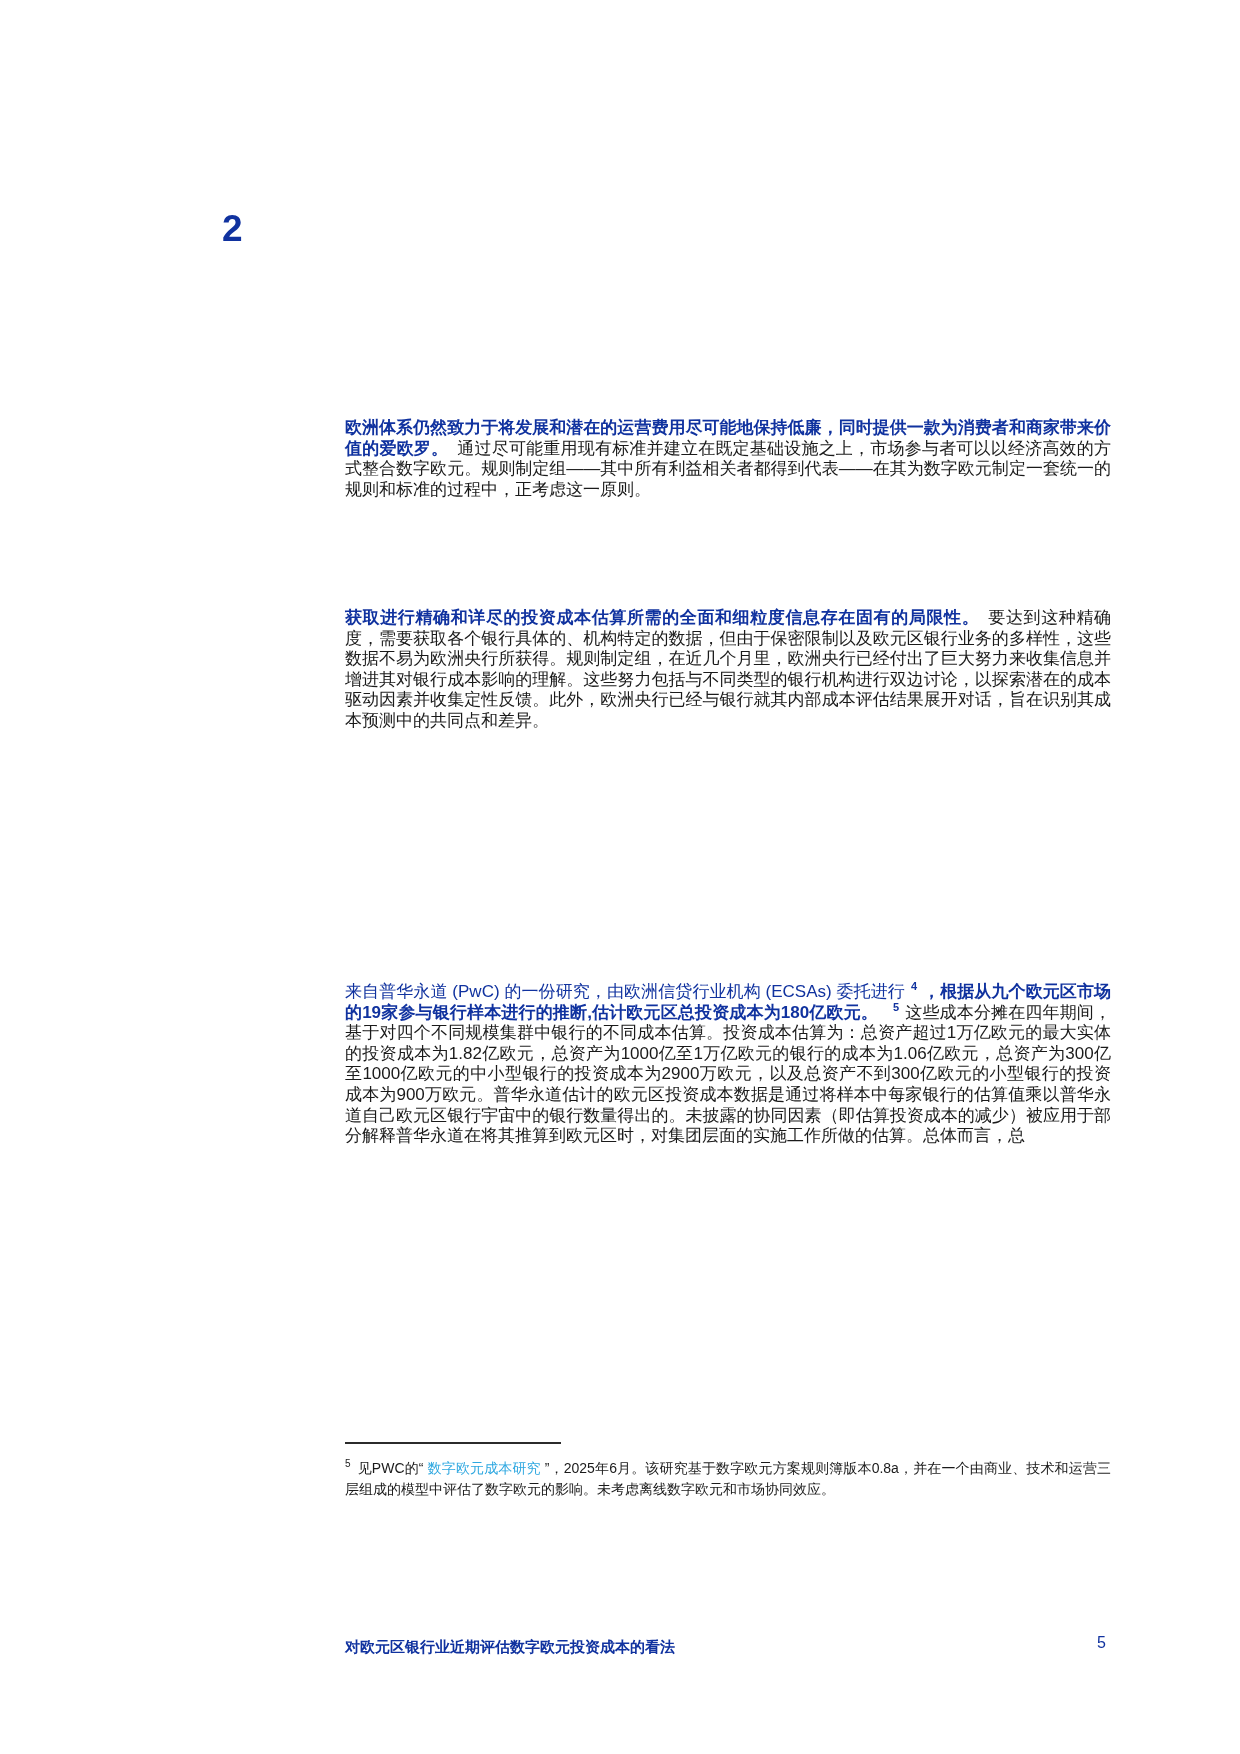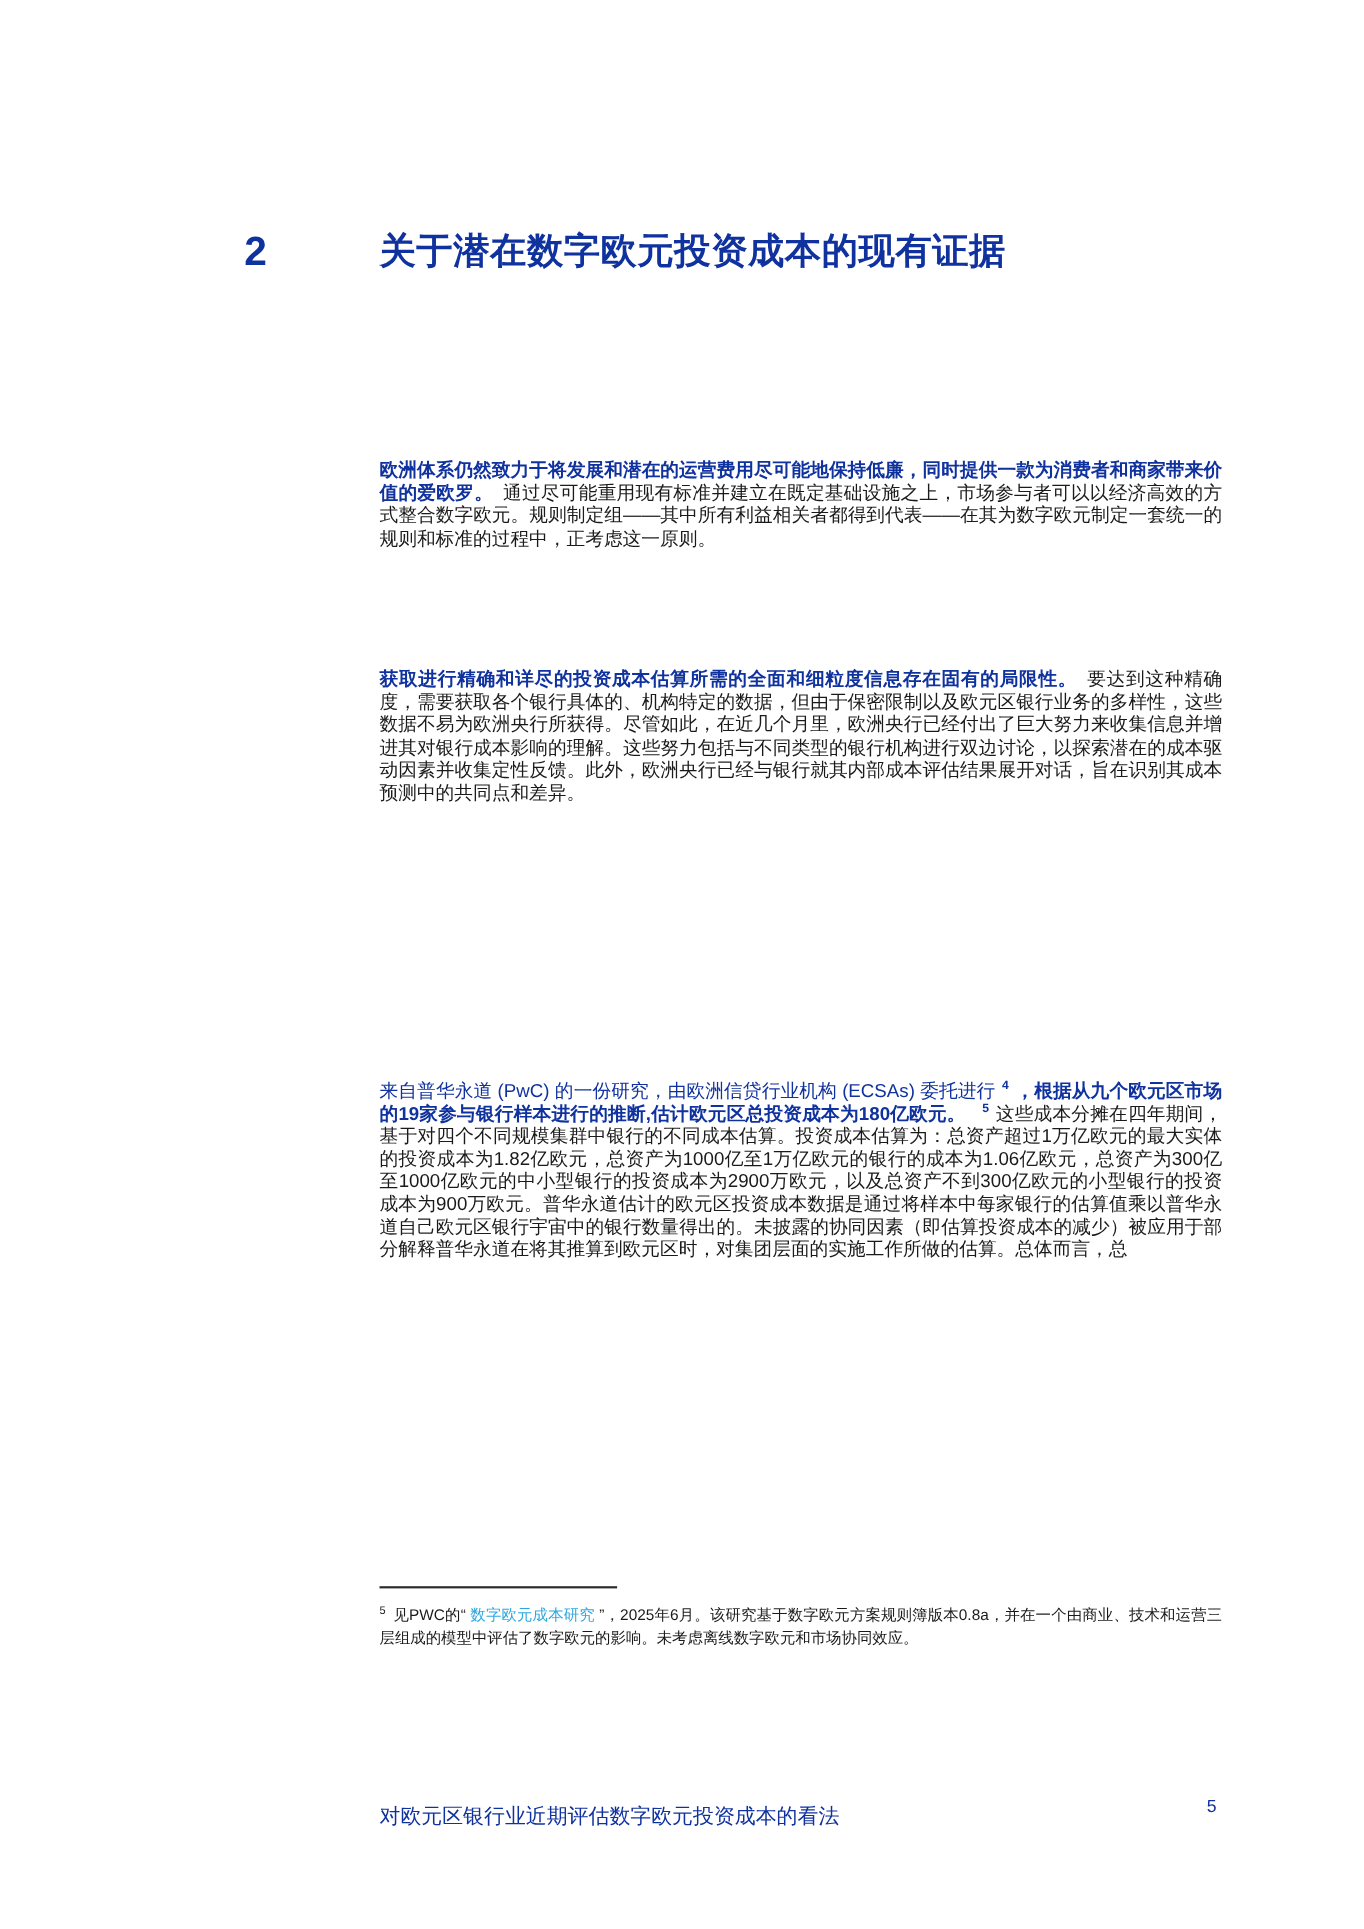--- a/index.html
+++ b/index.html
@@ -62,42 +62,41 @@
   .fn-marker{
     font-size:10px;vertical-align:super;line-height:0;
     margin-right:7px;color:var(--body);
   }
   .fn-link{
     color:var(--link);text-decoration:none;
     margin:0 4px;cursor:pointer;
   }
   .footer-title{
     position:absolute;left:345px;top:1638px;
-    font-size:19px;font-weight:normal;color:var(--accent);
+    font-size:15px;font-weight:bold;color:var(--accent);
   }
   .footer-page-number{
     position:absolute;right:134px;top:1634px;
     font-size:16px;color:var(--accent);
   }
 </style>
 </head>
 <body>
 
 <div class="page">
 
   <div class="heading-number">2</div>
 
-  <div class="heading-title">关于潜在数字欧元投资成本的现有证据</div>
 
   <p class="para para-1">
     <span class="lead">欧洲体系仍然致力于将发展和潜在的运营费用尽可能地保持低廉，同时提供一款为消费者和商家带来价值的爱欧罗。</span><span>通过尽可能重用现有标准并建立在既定基础设施之上，市场参与者可以以经济高效的方式整合数字欧元。规则制定组——其中所有利益相关者都得到代表——在其为数字欧元制定一套统一的规则和标准的过程中，正考虑这一原则。</span>
   </p>
 
   <p class="para para-2">
-    <span class="lead">获取进行精确和详尽的投资成本估算所需的全面和细粒度信息存在固有的局限性。</span><span>要达到这种精确度，需要获取各个银行具体的、机构特定的数据，但由于保密限制以及欧元区银行业务的多样性，这些数据不易为欧洲央行所获得。尽管如此，在近几个月里，欧洲央行已经付出了巨大努力来收集信息并增进其对银行成本影响的理解。这些努力包括与不同类型的银行机构进行双边讨论，以探索潜在的成本驱动因素并收集定性反馈。此外，欧洲央行已经与银行就其内部成本评估结果展开对话，旨在识别其成本预测中的共同点和差异。</span>
+    <span class="lead">获取进行精确和详尽的投资成本估算所需的全面和细粒度信息存在固有的局限性。</span><span>要达到这种精确度，需要获取各个银行具体的、机构特定的数据，但由于保密限制以及欧元区银行业务的多样性，这些数据不易为欧洲央行所获得。规则制定组，在近几个月里，欧洲央行已经付出了巨大努力来收集信息并增进其对银行成本影响的理解。这些努力包括与不同类型的银行机构进行双边讨论，以探索潜在的成本驱动因素并收集定性反馈。此外，欧洲央行已经与银行就其内部成本评估结果展开对话，旨在识别其成本预测中的共同点和差异。</span>
   </p>
 
   <p class="para para-3">
     <span class="lead-cont">来自普华永道 (PwC) 的一份研究，由欧洲信贷行业机构 (ECSAs) 委托进行</span><sup class="fnref">4</sup><span class="lead">，根据从九个欧元区市场的19家参与银行样本进行的推断,估计欧元区总投资成本为180亿欧元。</span><sup class="fnref">5</sup><span>这些成本分摊在四年期间，基于对四个不同规模集群中银行的不同成本估算。投资成本估算为：总资产超过1万亿欧元的最大实体的投资成本为1.82亿欧元，总资产为1000亿至1万亿欧元的银行的成本为1.06亿欧元，总资产为300亿至1000亿欧元的中小型银行的投资成本为2900万欧元，以及总资产不到300亿欧元的小型银行的投资成本为900万欧元。普华永道估计的欧元区投资成本数据是通过将样本中每家银行的估算值乘以普华永道自己欧元区银行宇宙中的银行数量得出的。未披露的协同因素（即估算投资成本的减少）被应用于部分解释普华永道在将其推算到欧元区时，对集团层面的实施工作所做的估算。总体而言，总</span>
   </p>
 
   <div class="footnote-block">
     <div class="footnote-rule"></div>
 
 

